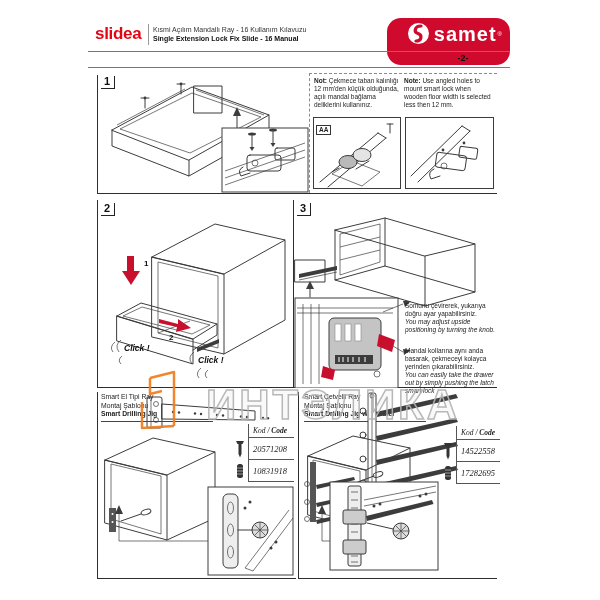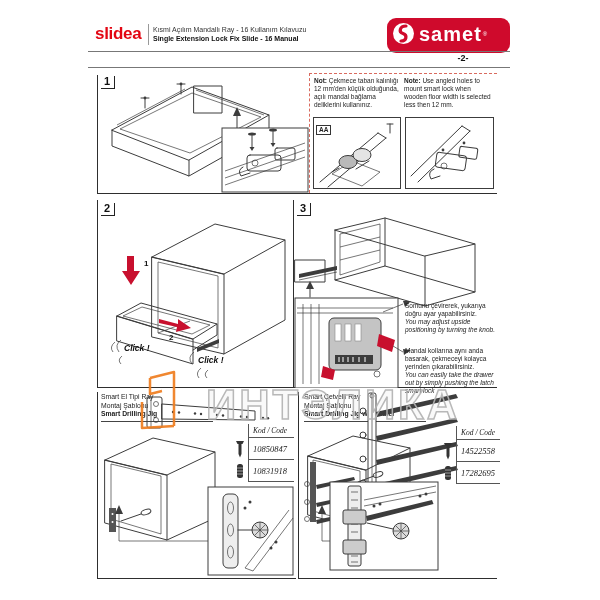--- a/index.html
+++ b/index.html
@@ -18,30 +18,30 @@
   .ital{font-style:italic;}
   .bxborder{position:absolute;border:1px solid #3c3c3c;background:#fff;}
   .aalbl{display:inline-block;margin:2px;border:1px solid #333;font-size:6.5px;
          font-weight:bold;padding:0 2px;line-height:8px;background:#fff;}
   .jigtitle{position:absolute;font-size:6.8px;line-height:8.6px;color:#222;
             border-bottom:1px solid #444;padding-bottom:2px;background:transparent;}
   .jigtitle .bold{font-weight:bold;}
   .brand{position:absolute;font-size:17px;font-weight:bold;color:#e30613;letter-spacing:-0.3px;}
   .hsub{position:absolute;font-size:7px;line-height:9px;color:#333;}
   .hsub .b2{font-weight:bold;color:#111;}
-  .samet{position:absolute;background:#cf0a2c;border-radius:9px;display:flex;
-         align-items:center;padding:0 8px 4px 5px;}
+  .samet{position:absolute;background:#cf0a2c;border-radius:14px;display:flex;
+         align-items:center;padding:0 8px 16px 5px;justify-content:flex-end;}
   .samet .stx{color:#fff;font-size:20px;font-weight:bold;letter-spacing:1px;line-height:20px;}
   .samet .reg{color:#fff;font-size:6px;vertical-align:top;margin-left:1px;}
   .pagenum{position:absolute;font-size:9px;font-weight:bold;color:#111;text-align:center;}
   .ctable{position:absolute;display:grid;grid-template-columns:16px 1fr;
           font-family:"Liberation Serif",serif;font-style:italic;background:transparent;}
   .ctable .h{grid-column:2;border-left:1px solid #555;border-bottom:1px solid #555;
              font-size:7.5px;padding:2px 2px 2px 4px;white-space:nowrap;}
-  .ctable .h b{font-weight:normal;}
+  .ctable .h b{font-weight:bold;}
   .ctable .ic{display:flex;align-items:center;justify-content:center;height:21px;}
   .ctable .c{border-left:1px solid #555;border-bottom:1px solid #555;height:21px;
              display:flex;align-items:center;padding-left:4px;font-size:8.5px;}
   svg .ln{fill:none;stroke:#3c3c3c;stroke-width:1;stroke-linejoin:round;stroke-linecap:round;}
   svg .ln2{fill:none;stroke:#3c3c3c;stroke-width:0.7;stroke-linejoin:round;}
   svg .fl{fill:#3c3c3c;stroke:none;}
   svg .rd{fill:#c8102e;stroke:none;}
   svg .bx{fill:#fff;stroke:#3c3c3c;stroke-width:1;}
   svg text{font-family:"Liberation Sans",sans-serif;}
   svg .click{font-size:8.5px;font-weight:bold;font-style:italic;fill:#111;}
@@ -281,21 +281,21 @@
 
   <div class="ctable" style="left:232px;top:424px;width:62px;">
     <div class="h"><span>Kod / </span><b>Code</b></div>
     <div class="ic">
       <svg width="10" height="18" viewBox="0 0 10 18">
           <path d="M1,1 h8 l-1.5,3 h-5 z" fill="#333"></path>
         <rect x="3.5" y="4" width="3" height="10" fill="#333"></rect>
           <path d="M3.5,14 l1.5,3.5 1.5,-3.5 z" fill="#333"></path>
         </svg>
     </div>
-    <div class="c">10850847</div>
+    <div class="c">20571208</div>
     <div class="ic">
       <svg width="10" height="16" viewBox="0 0 10 16">
           <rect x="2" y="1" width="6" height="14" rx="2.5" fill="#333"></rect>
         <path d="M2,5 h6 M2,8 h6 M2,11 h6" stroke="#bbb" stroke-width="0.8"></path>
         </svg>
     </div>
     <div class="c">10831918</div>
   </div>
 
   <div class="jigtitle" style="left:304px;top:393px;width:122px;">

